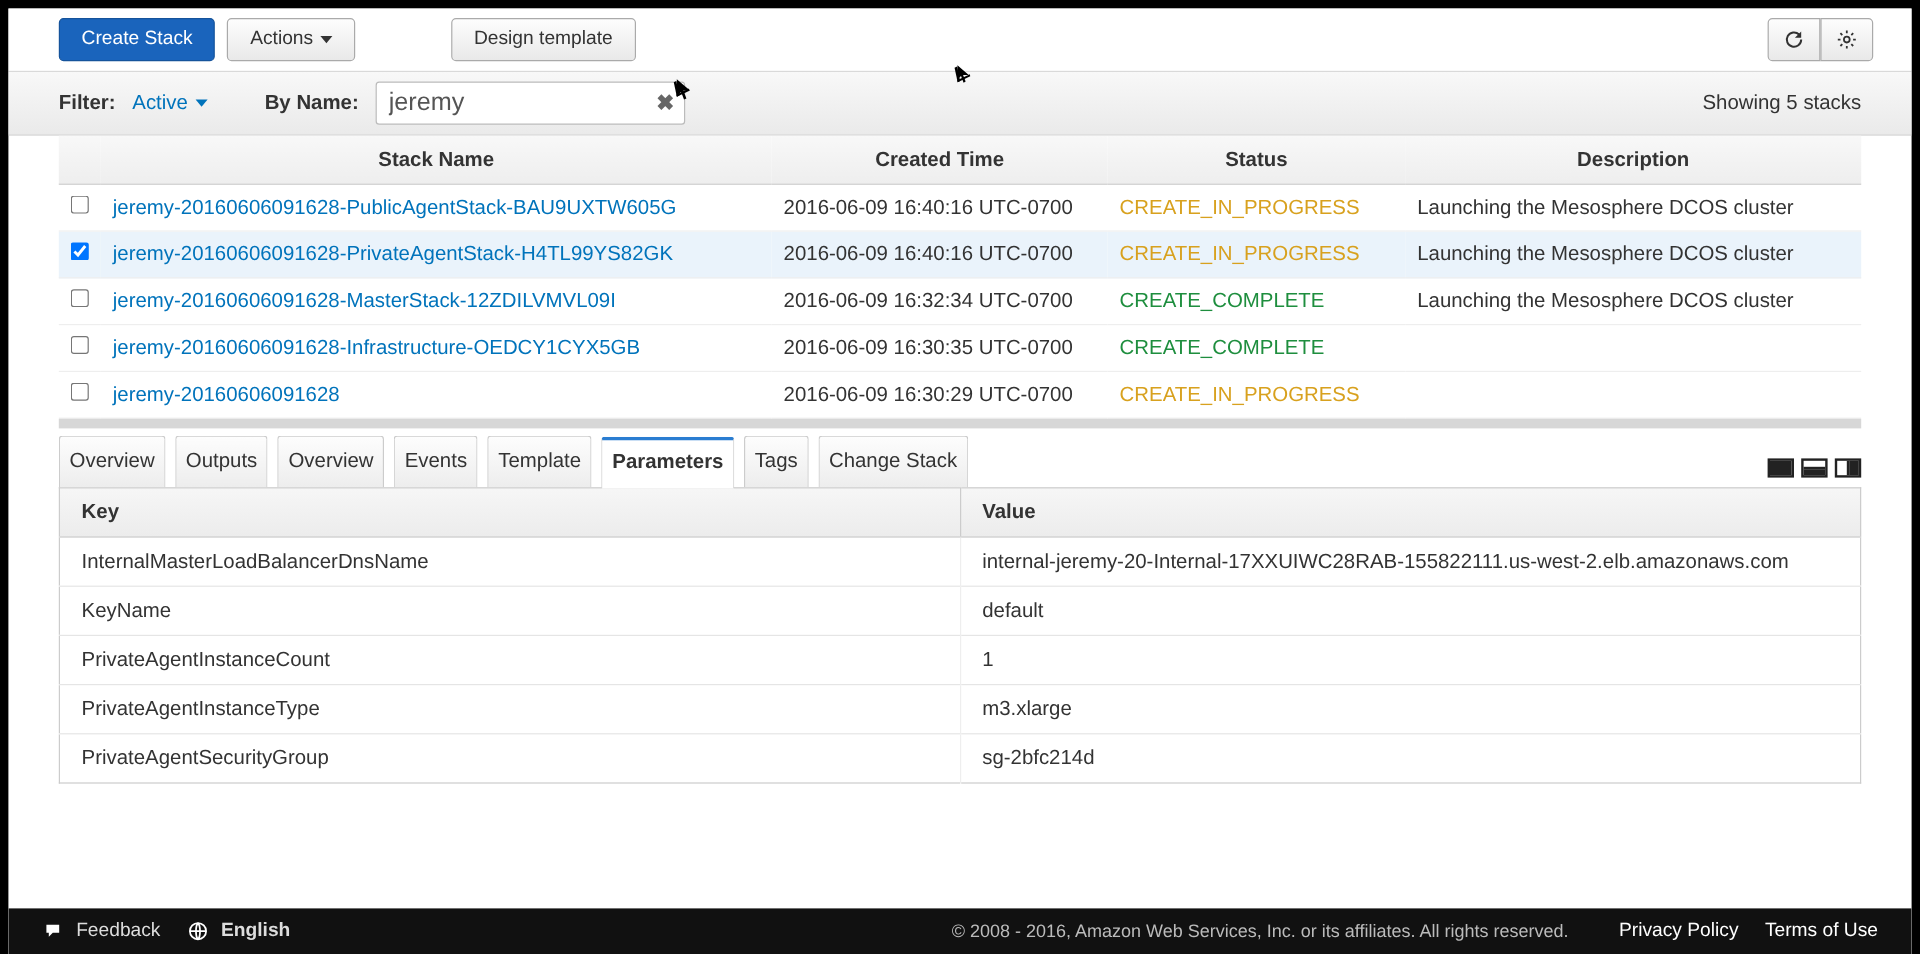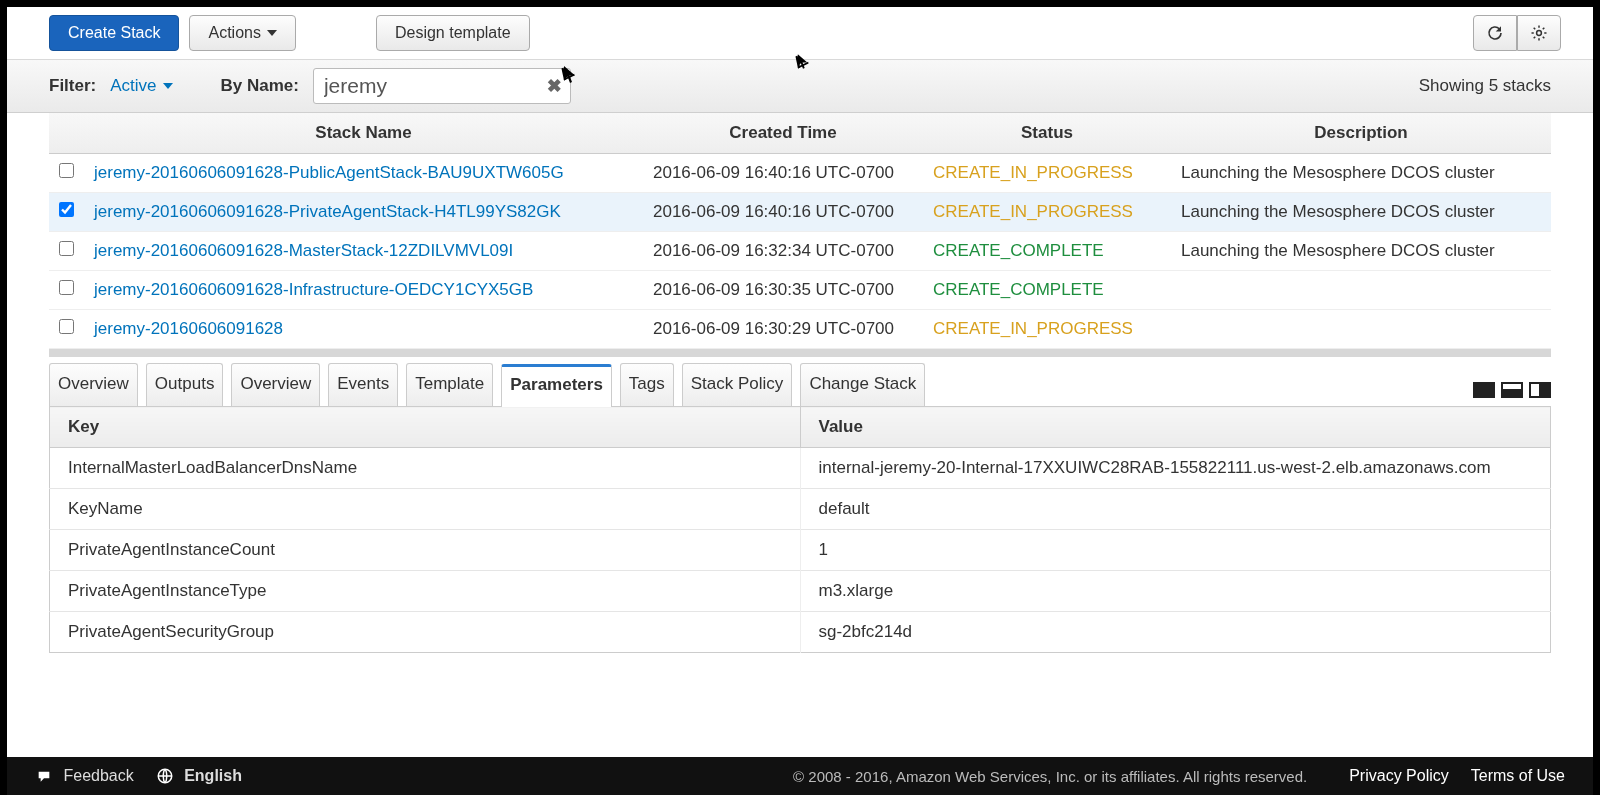--- a/index.html
+++ b/index.html
@@ -166,21 +166,20 @@
 <div class="divider-strip"></div>
 
 <div class="tabs-row">
   <div class="tab">Overview</div>
   <div class="tab">Outputs</div>
   <div class="tab">Overview</div>
   <div class="tab">Events</div>
   <div class="tab">Template</div>
   <div class="tab active">Parameters</div>
   <div class="tab">Tags</div>
-  <div class="tab">Stack Policy</div>
   <div class="tab">Change Stack</div>
   <div class="tabs-spacer"></div>
   <div class="layout-icons">
     <div class="layout-icon single"></div>
     <div class="layout-icon hsplit"></div>
     <div class="layout-icon vsplit"></div>
   </div>
 </div>
 
 <table class="params-table">

